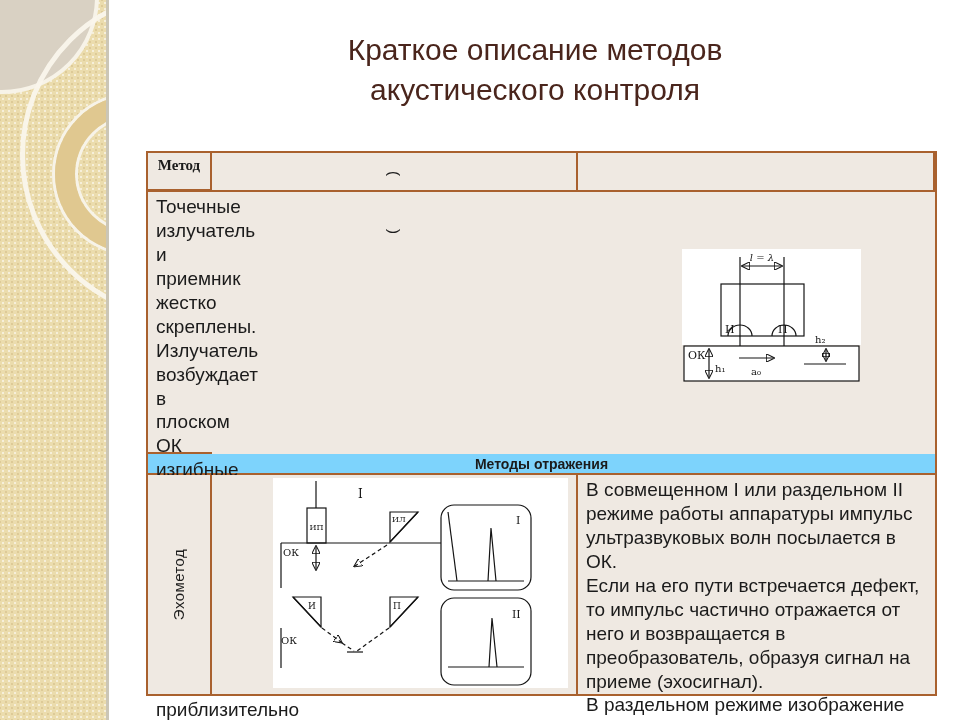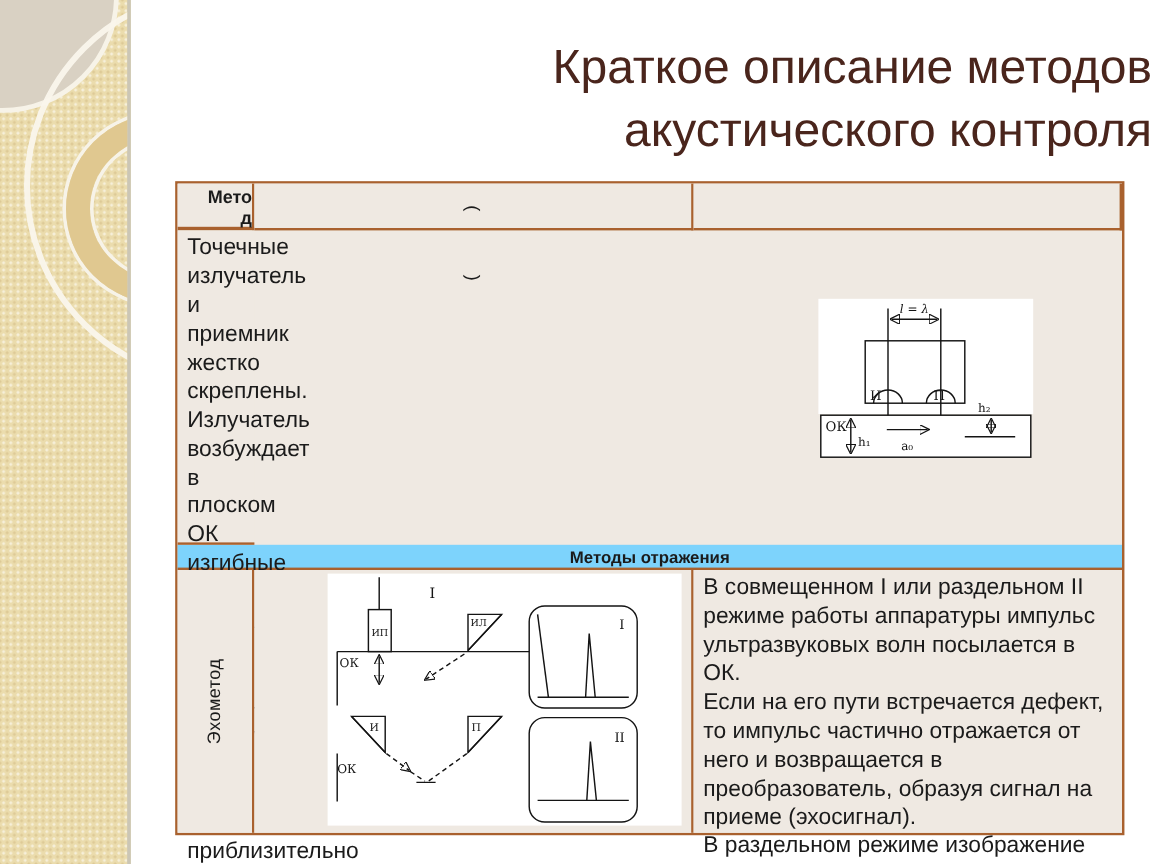--- a/index.html
+++ b/index.html
@@ -21,36 +21,36 @@
   }
   .disc{position:absolute;left:-95px;top:-100px;width:186px;height:186px;
     border-radius:50%;background:#D9D1C3;border:4px solid #F7F3E8;}
   .ring1{position:absolute;left:20px;top:-10px;width:320px;height:320px;
     border-radius:50%;border:5px solid rgba(250,246,236,.95);}
   .ring2{position:absolute;left:55px;top:95px;width:118px;height:118px;
     border:20px solid #E0C890;border-radius:50%;
     box-shadow:0 0 0 3px #F7F3E8, inset 0 0 0 3px #F7F3E8;}
   
   .title{
-    position:absolute;left:110px;right:0;top:30px;text-align:right;
-    font-size:40px;line-height:1.32;color:#4A251C;white-space:pre-line;
+    position:absolute;left:110px;right:0;top:30px;text-align:center;
+    font-size:30px;line-height:1.32;color:#4A251C;white-space:pre-line;
   }
   
   .table{
     position:absolute;left:146px;top:151px;
     display:grid;grid-template-columns:64px 366px 357px;
     grid-template-rows:39px 262px 21px 219px;
     border:2px solid #A9612E;background:#EFE9E2;
   }
   .cell{background:#EFE9E2;border-right:2px solid #A9612E;
     border-bottom:2px solid #A9612E;position:relative;box-sizing:border-box;}
   .last-col{border-right:none;}
   .last-row{border-bottom:none;}
   .hdr{font-weight:bold;font-size:15px;padding-top:3px;border-bottom:3px solid #A9612E;}
-  .hdr-method{text-align:right;line-height:1.2;}
+  .hdr-method{text-align:center;line-height:1.2;font-family:Liberation Serif, serif;}
   .hdr-method span{display:inline-block;width:44px;word-break:break-all;}
   .hdr-scheme{text-align:center;}
   .hdr-desc{padding-left:7px;}
   .desc{font-size:19px;line-height:1.26;padding:3px 8px 0 8px;white-space:pre-line;}
   .band{grid-column:1/4;text-align:center;font-weight:bold;font-size:14px;
     line-height:18px;padding-top:1px;border-bottom:2px solid #A9612E;background:#7dd3fc;}
   .arc{position:absolute;left:50%;font-size:15px;}
   .arc1{top:12px;transform:translateX(-50%) rotate(90deg);}
   .arc2{top:70px;transform:translateX(-50%) rotate(90deg);}
   .vmethod{display:flex;align-items:center;justify-content:center;}

